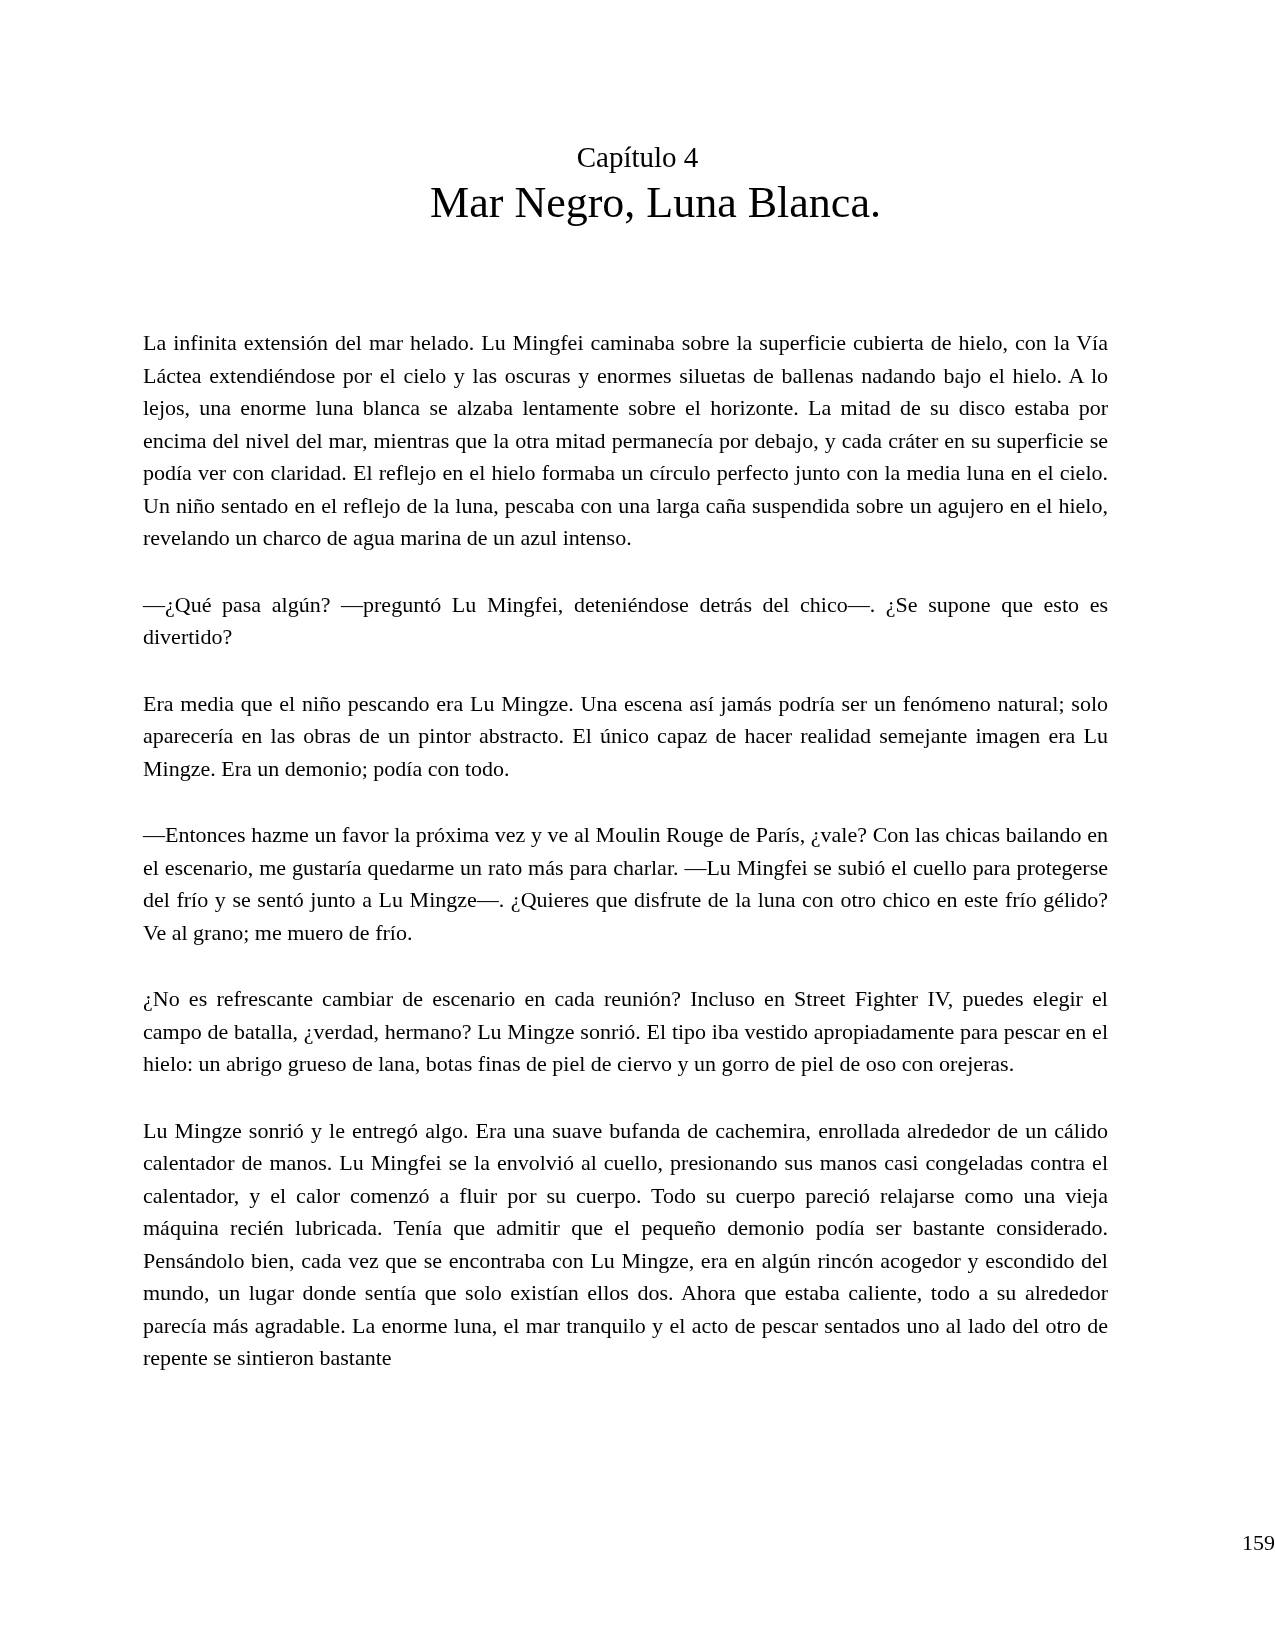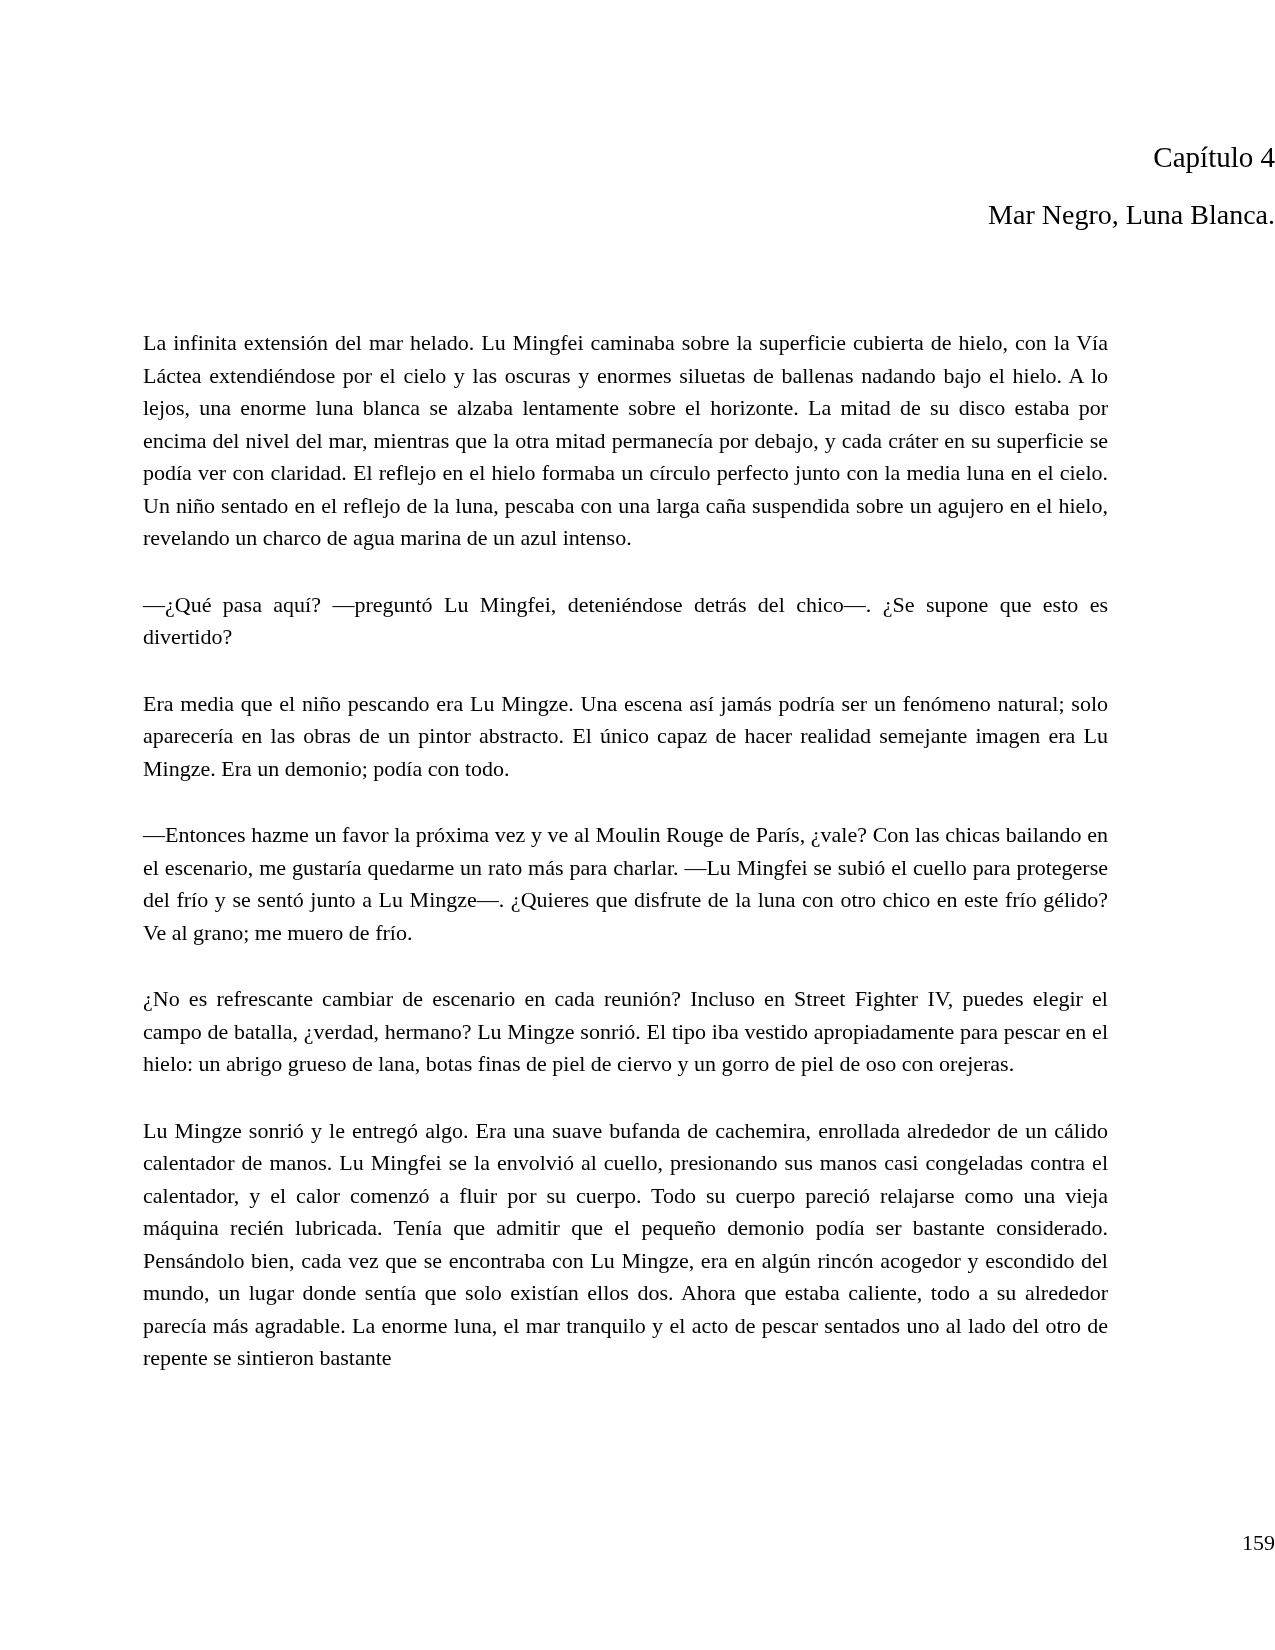--- a/index.html
+++ b/index.html
@@ -14,31 +14,31 @@
     background: #ffffff;
     color: #000000;
     font-family: "Liberation Serif", serif;
     overflow: hidden;
   }
   .chapter-header {
     position: absolute;
     top: 140px;
     left: 0;
     right: 0;
-    text-align: right;
+    text-align: center;
   }
   .chapter-label {
     margin: 0;
     font-size: 29px;
     font-weight: normal;
     line-height: 34px;
   }
   .chapter-title {
-    margin: 21px 0 0 0;
-    font-size: 28px;
+    margin: 9px 0 0 0;
+    font-size: 44px;
     font-weight: normal;
     line-height: 40px;
     padding-left: 36px;
   }
   .page-body {
     position: absolute;
     top: 327px;
     left: 143px;
     width: 982px;
   }
@@ -66,21 +66,21 @@
 
 <div class="page">
 
   <header class="chapter-header">
     <h1 class="chapter-label">Capítulo 4</h1>
     <h2 class="chapter-title">Mar Negro, Luna Blanca.</h2>
   </header>
 
   <main class="page-body">
     <p>La infinita extensión del mar helado. Lu Mingfei caminaba sobre la superficie cubierta de hielo, con la Vía Láctea extendiéndose por el cielo y las oscuras y enormes siluetas de ballenas nadando bajo el hielo. A lo lejos, una enorme luna blanca se alzaba lentamente sobre el horizonte. La mitad de su disco estaba por encima del nivel del mar, mientras que la otra mitad permanecía por debajo, y cada cráter en su superficie se podía ver con claridad. El reflejo en el hielo formaba un círculo perfecto junto con la media luna en el cielo. Un niño sentado en el reflejo de la luna, pescaba con una larga caña suspendida sobre un agujero en el hielo, revelando un charco de agua marina de un azul intenso.</p>
-    <p>—¿Qué pasa aquí? —preguntó Lu Mingfei, deteniéndose detrás del chico—. ¿Se supone que esto es divertido?</p>
+    <p>—¿Qué pasa algún? —preguntó Lu Mingfei, deteniéndose detrás del chico—. ¿Se supone que esto es divertido?</p>
     <p>Era media que el niño pescando era Lu Mingze. Una escena así jamás podría ser un fenómeno natural; solo aparecería en las obras de un pintor abstracto. El único capaz de hacer realidad semejante imagen era Lu Mingze. Era un demonio; podía con todo.</p>
     <p>—Entonces hazme un favor la próxima vez y ve al Moulin Rouge de París, ¿vale? Con las chicas bailando en el escenario, me gustaría quedarme un rato más para charlar. —Lu Mingfei se subió el cuello para protegerse del frío y se sentó junto a Lu Mingze—. ¿Quieres que disfrute de la luna con otro chico en este frío gélido? Ve al grano; me muero de frío.</p>
     <p>¿No es refrescante cambiar de escenario en cada reunión? Incluso en Street Fighter IV, puedes elegir el campo de batalla, ¿verdad, hermano? Lu Mingze sonrió. El tipo iba vestido apropiadamente para pescar en el hielo: un abrigo grueso de lana, botas finas de piel de ciervo y un gorro de piel de oso con orejeras.</p>
     <p>Lu Mingze sonrió y le entregó algo. Era una suave bufanda de cachemira, enrollada alrededor de un cálido calentador de manos. Lu Mingfei se la envolvió al cuello, presionando sus manos casi congeladas contra el calentador, y el calor comenzó a fluir por su cuerpo. Todo su cuerpo pareció relajarse como una vieja máquina recién lubricada. Tenía que admitir que el pequeño demonio podía ser bastante considerado. Pensándolo bien, cada vez que se encontraba con Lu Mingze, era en algún rincón acogedor y escondido del mundo, un lugar donde sentía que solo existían ellos dos. Ahora que estaba caliente, todo a su alrededor parecía más agradable. La enorme luna, el mar tranquilo y el acto de pescar sentados uno al lado del otro de repente se sintieron bastante</p>
   </main>
 
   <footer class="page-footer">
     <span class="page-number">159</span>
   </footer>
 

